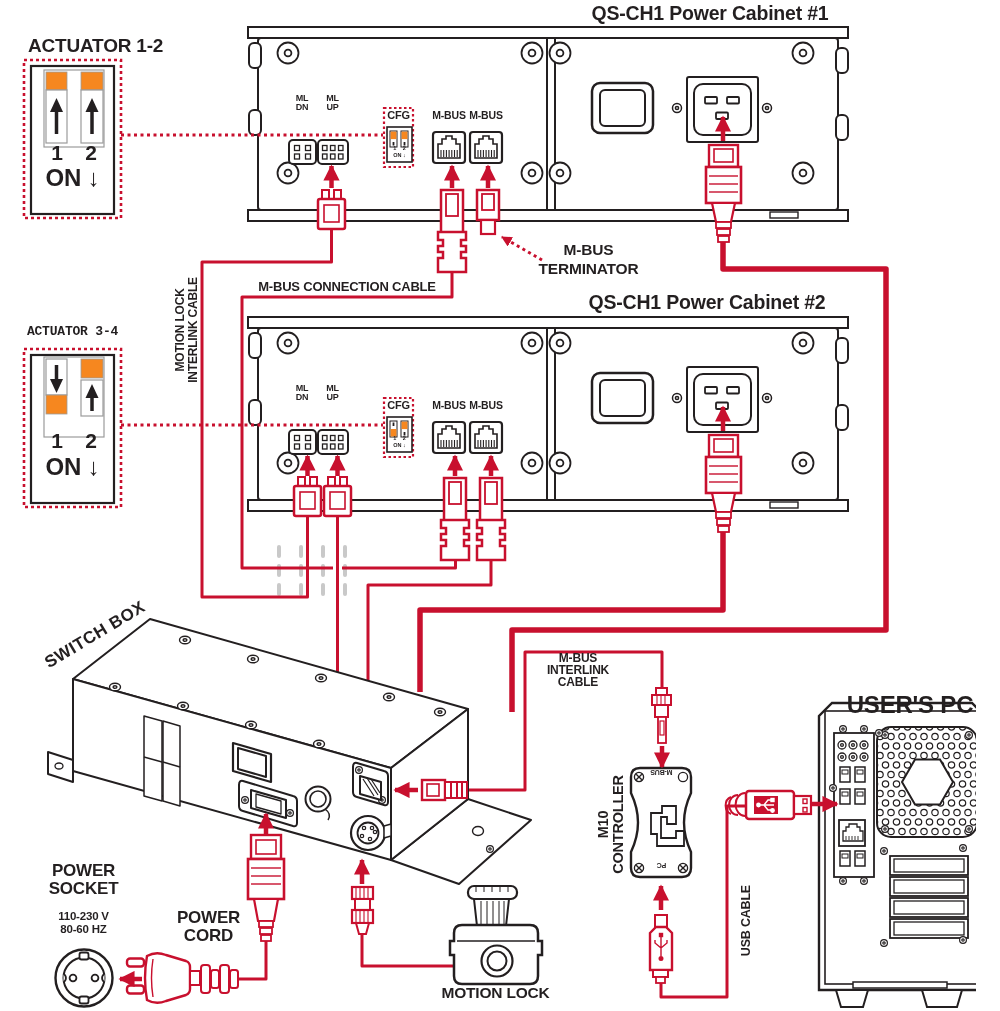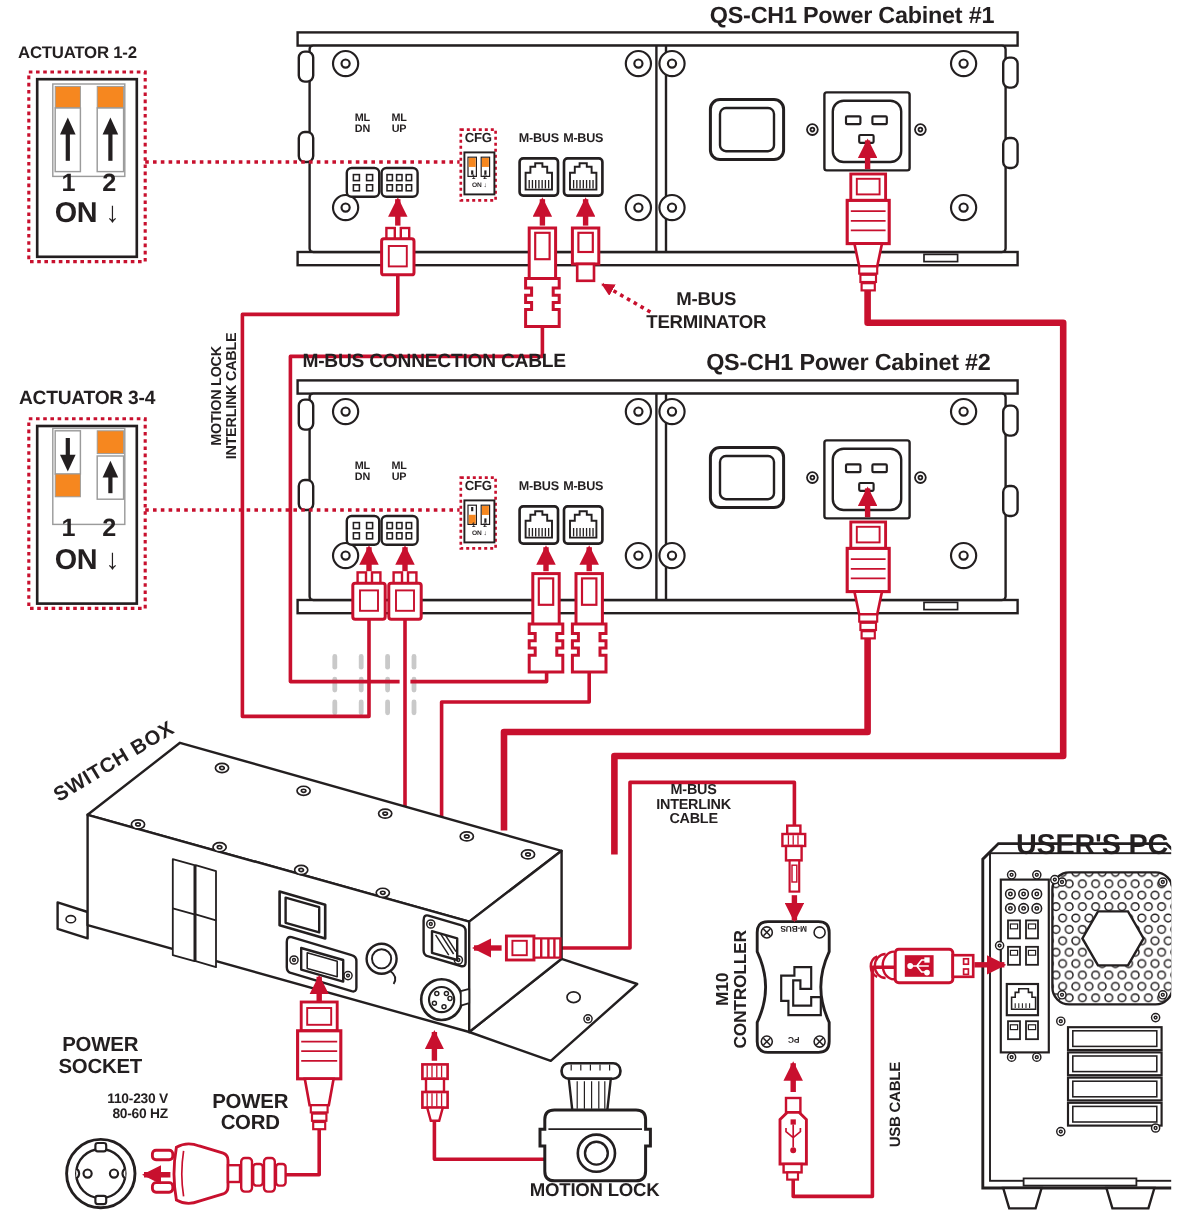--- a/index.html
+++ b/index.html
@@ -557,22 +557,22 @@
   <line x1="812" y1="804" x2="837" y2="804" marker-end="url(#ah)"></line>
   <line x1="418" y1="790" x2="395" y2="790" marker-end="url(#ah)"></line>
   <line x1="142" y1="979" x2="120" y2="979" marker-end="url(#ah)"></line>
 </g>
 <line x1="542" y1="260" x2="502" y2="237" stroke="#c8102e" stroke-width="3" stroke-dasharray="3 3.5" marker-end="url(#ah)"></line>
 </svg>
 
 <div class="lbl" style="left:555px;top:3px;width:310px;font-size:19.5px;">QS-CH1 Power Cabinet #1</div>
 <div class="lbl" style="left:552px;top:292px;width:310px;font-size:19.5px;">QS-CH1 Power Cabinet #2</div>
 
-<div class="lbl" style="left:4px;top:36px;width:121px;font-size:14px;">ACTUATOR 1-2</div>
-<div class="lbl" style="left:12px;top:325px;width:121px;font-size:16px;">ACTUATOR 3-4</div>
+<div class="lbl" style="left:28px;top:36px;width:121px;font-size:19px;">ACTUATOR 1-2</div>
+<div class="lbl" style="left:12px;top:325px;width:121px;font-size:13px;font-family:Liberation Mono, monospace;">ACTUATOR 3-4</div>
 
 <div class="lbl" style="left:38px;top:142px;width:38px;font-size:21px;">1</div>
 <div class="lbl" style="left:72px;top:142px;width:38px;font-size:21px;">2</div>
 <div class="lbl" style="left:30px;top:165px;width:85px;font-size:24px;">ON ↓</div>
 <div class="lbl" style="left:38px;top:430px;width:38px;font-size:21px;">1</div>
 <div class="lbl" style="left:72px;top:430px;width:38px;font-size:21px;">2</div>
 <div class="lbl" style="left:30px;top:454px;width:85px;font-size:24px;">ON ↓</div>
 
 <div class="lbl" style="left:288px;top:94px;width:28px;font-size:9px;"><span>ML</span><br><span>DN</span></div>
 <div class="lbl" style="left:317px;top:94px;width:31px;font-size:9px;"><span>ML</span><br><span>UP</span></div>
@@ -586,28 +586,28 @@
 <div class="lbl tiny" style="left:387px;top:436px;width:25px;font-size:5.5px;word-spacing:5px;">1 2</div>
 <div class="lbl tiny" style="left:387px;top:443px;width:25px;font-size:5.5px;">ON ↓</div>
 
 <div class="lbl" style="left:426px;top:110px;width:46px;font-size:10.5px;">M-BUS</div>
 <div class="lbl" style="left:463px;top:110px;width:46px;font-size:10.5px;">M-BUS</div>
 <div class="lbl" style="left:426px;top:400px;width:46px;font-size:10.5px;">M-BUS</div>
 <div class="lbl" style="left:463px;top:400px;width:46px;font-size:10.5px;">M-BUS</div>
 
 <div class="lbl" style="left:518px;top:240px;width:141px;font-size:15.5px;line-height:1.25;"><span>M-BUS</span><br><span>TERMINATOR</span></div>
 
-<div class="lbl" style="left:252px;top:280px;width:190px;font-size:16px;margin-top:14px;">M-BUS CONNECTION CABLE</div>
+<div class="lbl" style="left:252px;top:280px;width:190px;font-size:13px;">M-BUS CONNECTION CABLE</div>
 
 <div class="lbl rot90" style="left:120px;top:317px;width:134px;font-size:12px;line-height:1.08;"><span>MOTION LOCK</span><br><span>INTERLINK CABLE</span></div>
 
 <div class="lbl" style="left:24px;top:626px;width:142px;font-size:17px;letter-spacing:0.5px;transform:rotate(-31deg);">SWITCH BOX</div>
 
 <div class="lbl" style="left:27px;top:862px;width:113px;font-size:17px;"><span>POWER</span><br><span>SOCKET</span></div>
-<div class="lbl" style="left:27px;top:910px;width:113px;font-size:11.5px;line-height:1.1;text-align:right;"><span>110-230 V</span><br><span>80-60 HZ</span></div>
+<div class="lbl" style="left:27px;top:910px;width:113px;font-size:11.5px;line-height:1.1;"><span>110-230 V</span><br><span>80-60 HZ</span></div>
 <div class="lbl" style="left:152px;top:909px;width:113px;font-size:17px;"><span>POWER</span><br><span>CORD</span></div>
 
 <div class="lbl" style="left:424px;top:985px;width:143px;font-size:15.5px;">MOTION LOCK</div>
 
 <div class="lbl" style="left:527px;top:652px;width:102px;font-size:12px;line-height:1.0;"><span>M-BUS</span><br><span>INTERLINK</span><br><span>CABLE</span></div>
 
 <div class="lbl rot90" style="left:545px;top:810px;width:130px;font-size:14.5px;line-height:1.0;"><span>M10</span><br><span>CONTROLLER</span></div>
 
 <div class="lbl rot180" style="left:645px;top:769px;width:33px;font-size:7px;">M-BUS</div>
 <div class="lbl rot180" style="left:650px;top:862px;width:23px;font-size:7px;">PC</div>

